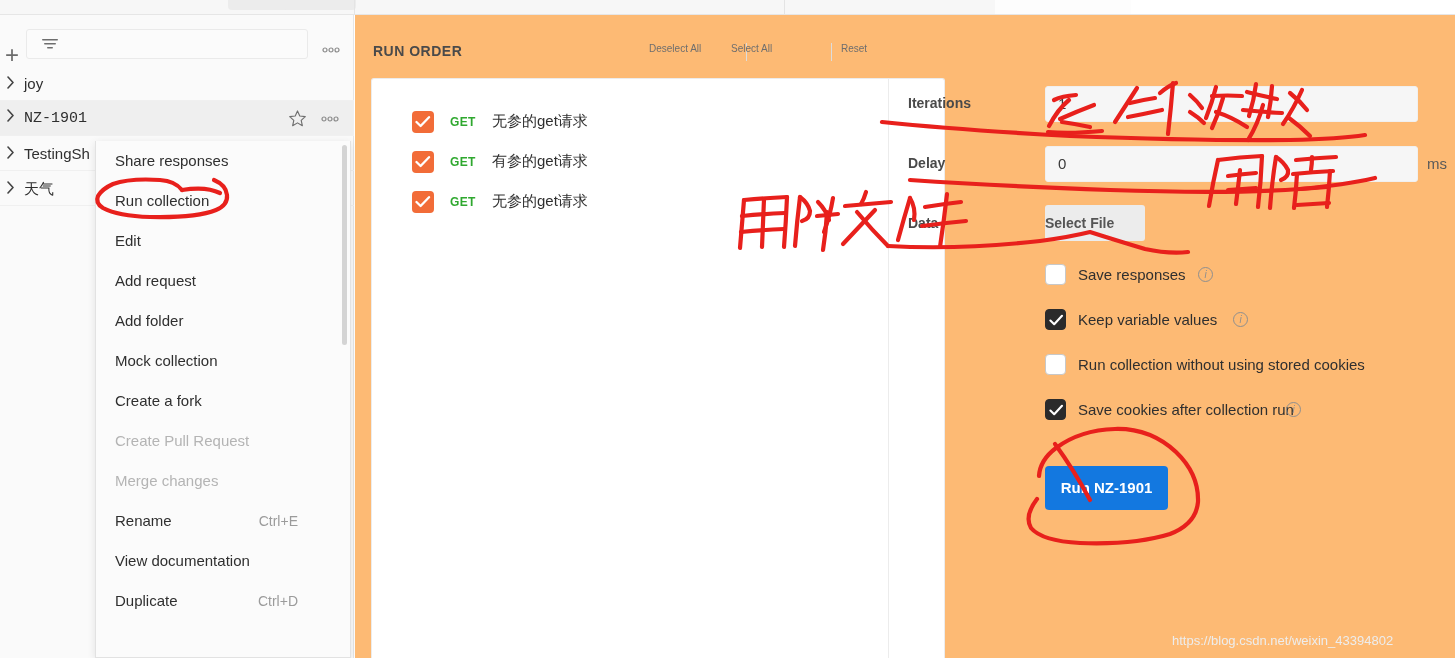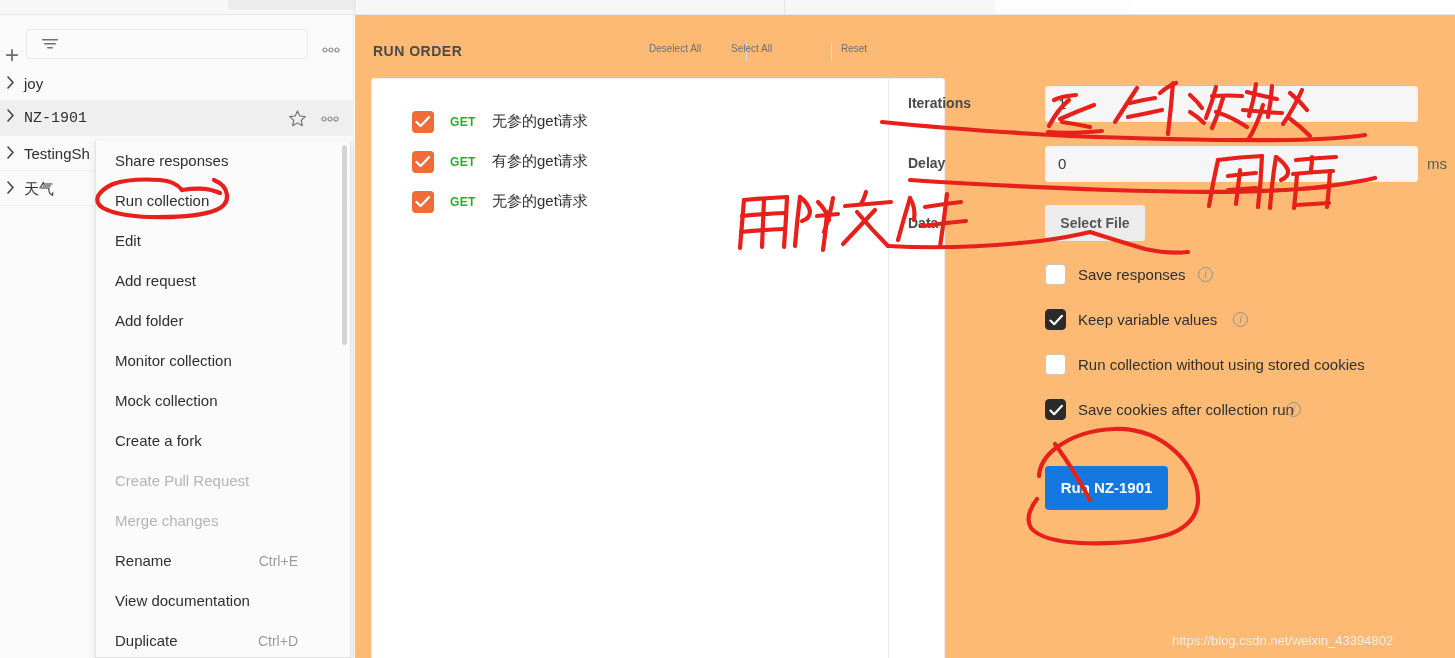--- a/index.html
+++ b/index.html
@@ -118,21 +118,21 @@
     position:absolute; font-size:14px; font-weight:bold; color:#4a4a4a;
   }
   .form-input {
     position:absolute; background:#f6f6f6; border:1px solid #f0f0f0; border-radius:3px;
     font-size:15px; color:#3a3a3a; padding:0 12px; line-height:34px; height:36px;
   }
   #ms-unit { position:absolute; left:880px; top:155px; font-size:15px; color:#5a5a5a; }
   #select-file-btn {
     position:absolute; left:507px; top:205px; width:100px; height:36px;
     background:#ececec; border-radius:3px; font-size:14px; font-weight:bold;
-    color:#555; text-align:center; line-height:36px; cursor:pointer;
+    color:#555; text-align:left; line-height:36px; cursor:pointer;
   }
 
   .opt-row { position:absolute; left:510px; height:24px; }
   .opt-box {
     position:absolute; left:0; top:0; width:21px; height:21px;
     border:1.5px solid #c8c8c8; border-radius:4px; background:#fff;
   }
   .opt-box.checked { background:#2b2b2b; border-color:#2b2b2b; }
   .opt-box svg { position:absolute; left:3px; top:4px; }
   .opt-label {
@@ -245,21 +245,20 @@
     <span class="coll-name">天气</span>
   </div>
 </div>
 
 <div id="ctx-menu">
   <div class="ctx-item"><span>Share responses</span></div>
   <div class="ctx-item"><span>Run collection</span></div>
   <div class="ctx-item"><span>Edit</span></div>
   <div class="ctx-item"><span>Add request</span></div>
   <div class="ctx-item"><span>Add folder</span></div>
-  <div class="ctx-item"><span>Monitor collection</span></div>
   <div class="ctx-item"><span>Mock collection</span></div>
   <div class="ctx-item"><span>Create a fork</span></div>
   <div class="ctx-item disabled"><span>Create Pull Request</span></div>
   <div class="ctx-item disabled"><span>Merge changes</span></div>
   <div class="ctx-item">
     <span>Rename</span>
     <span class="shortcut">Ctrl+E</span>
   </div>
   <div class="ctx-item"><span>View documentation</span></div>
   <div class="ctx-item">

